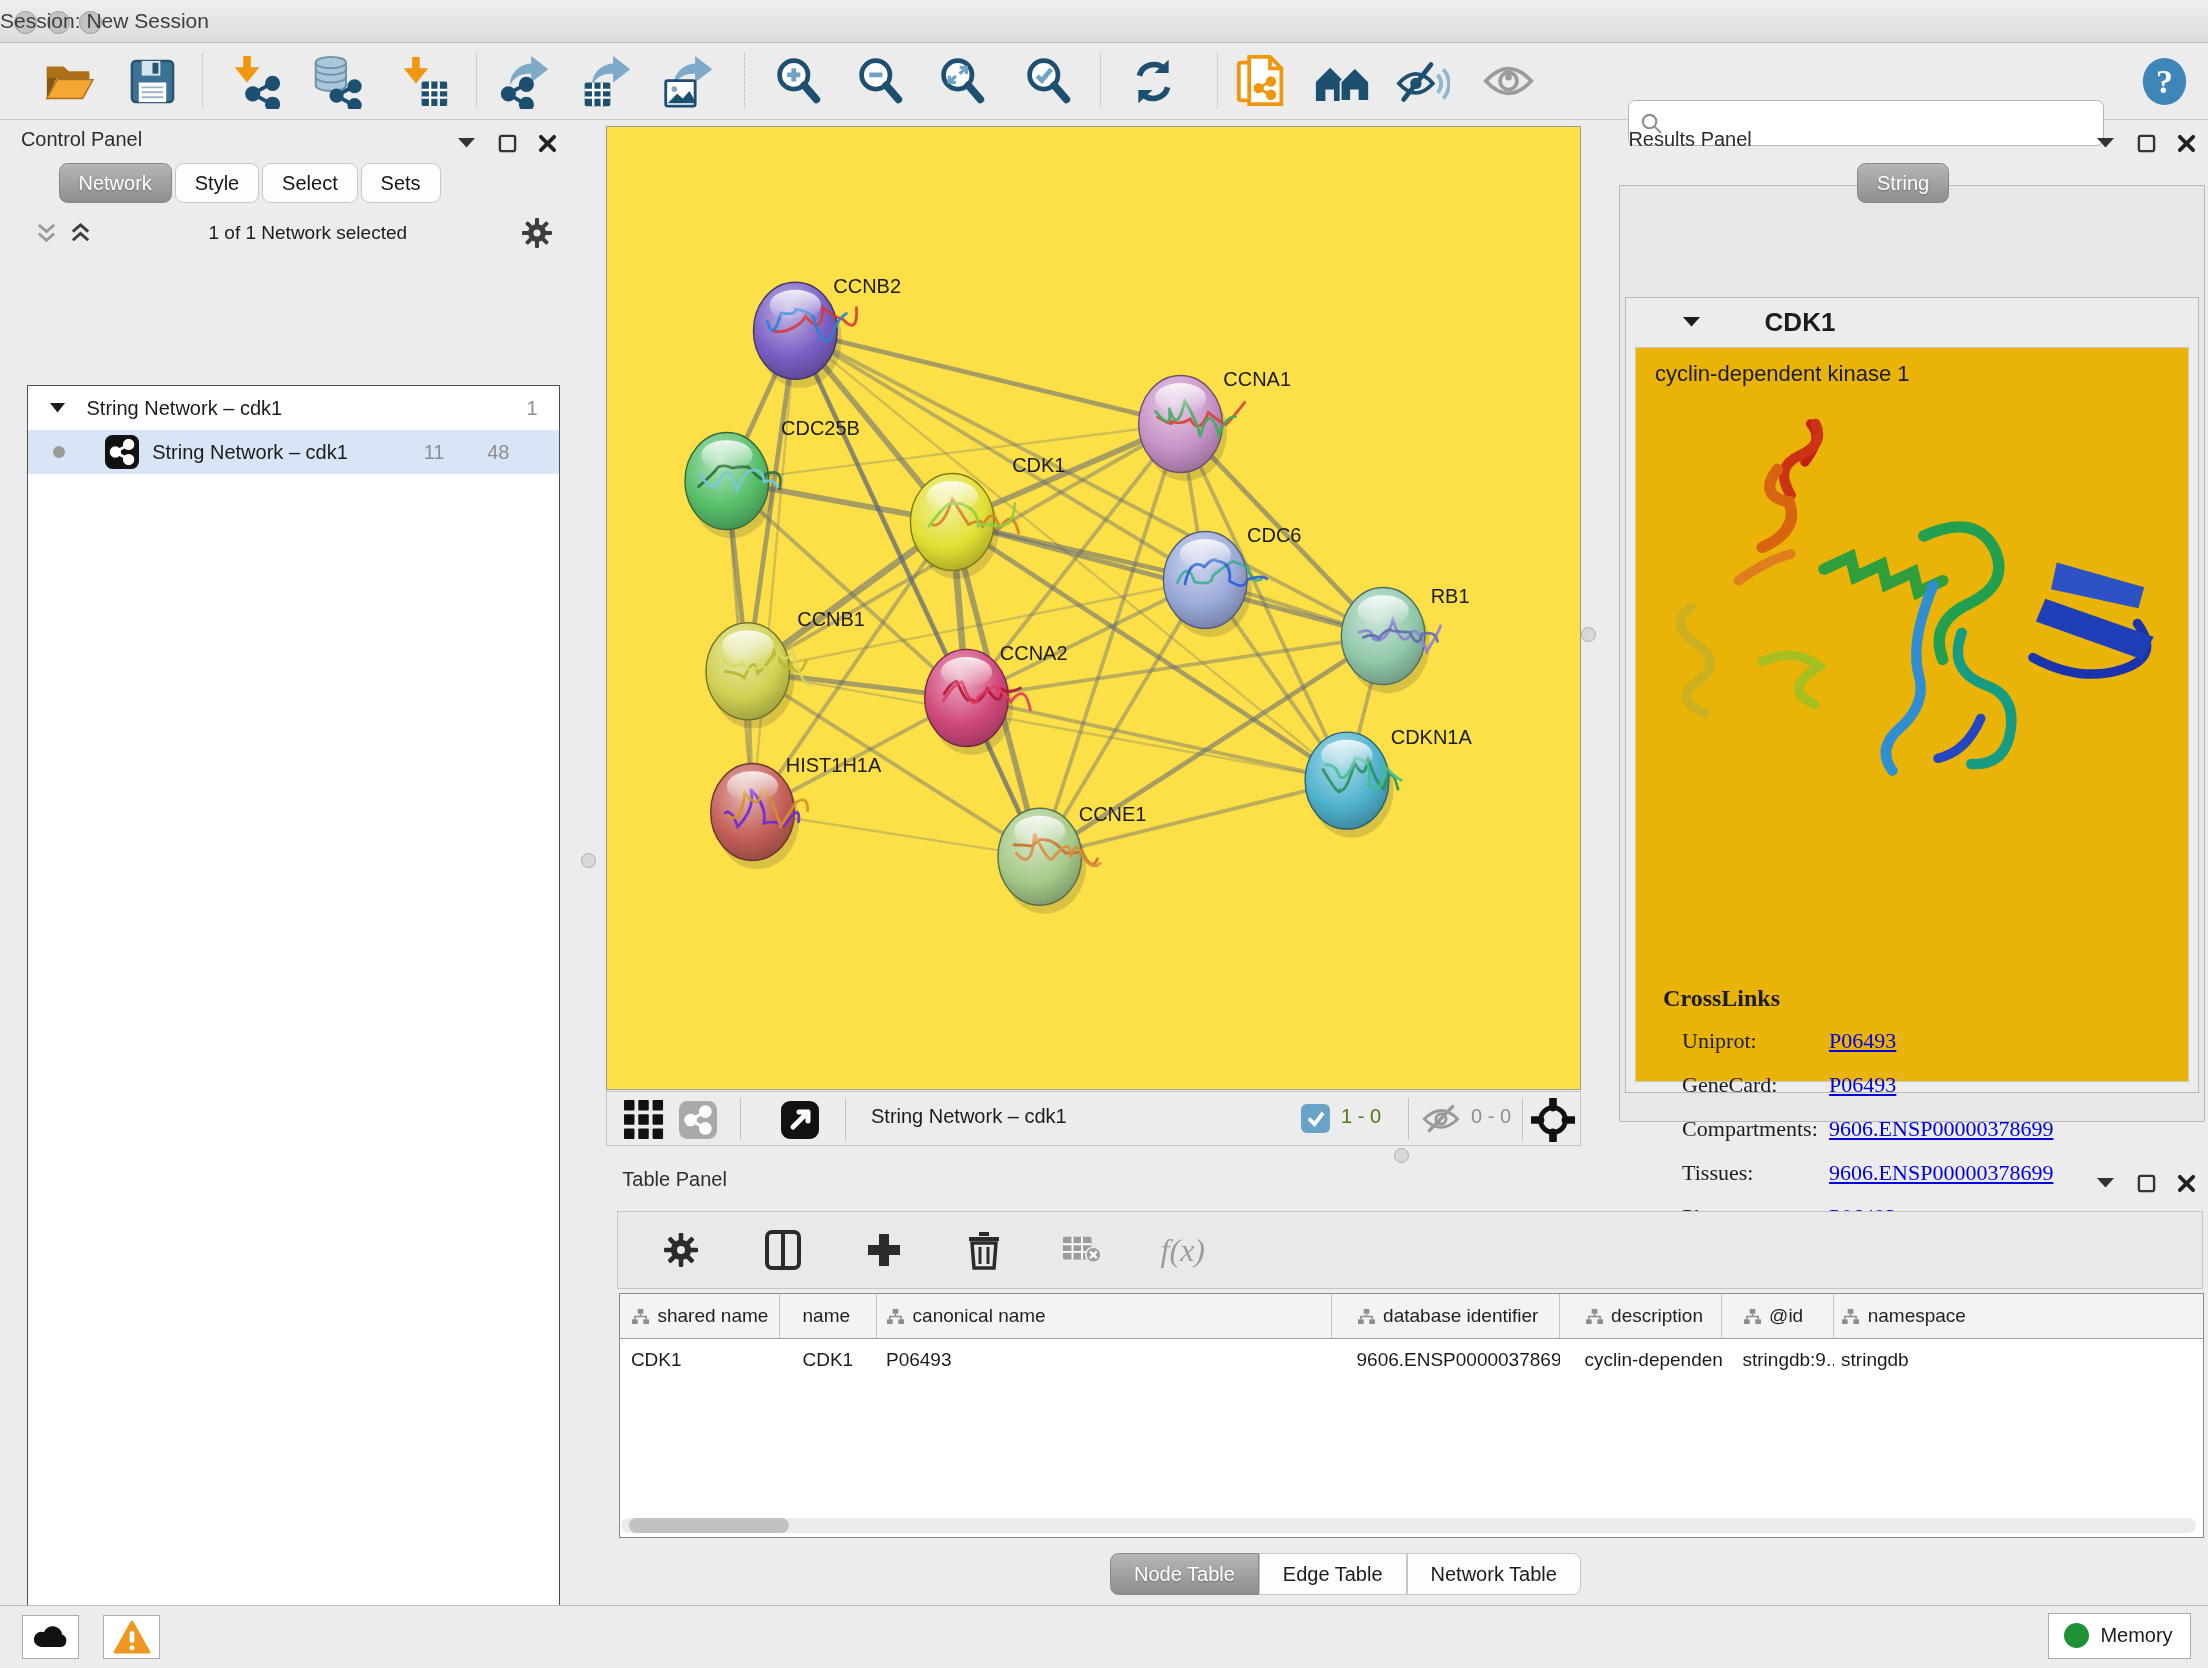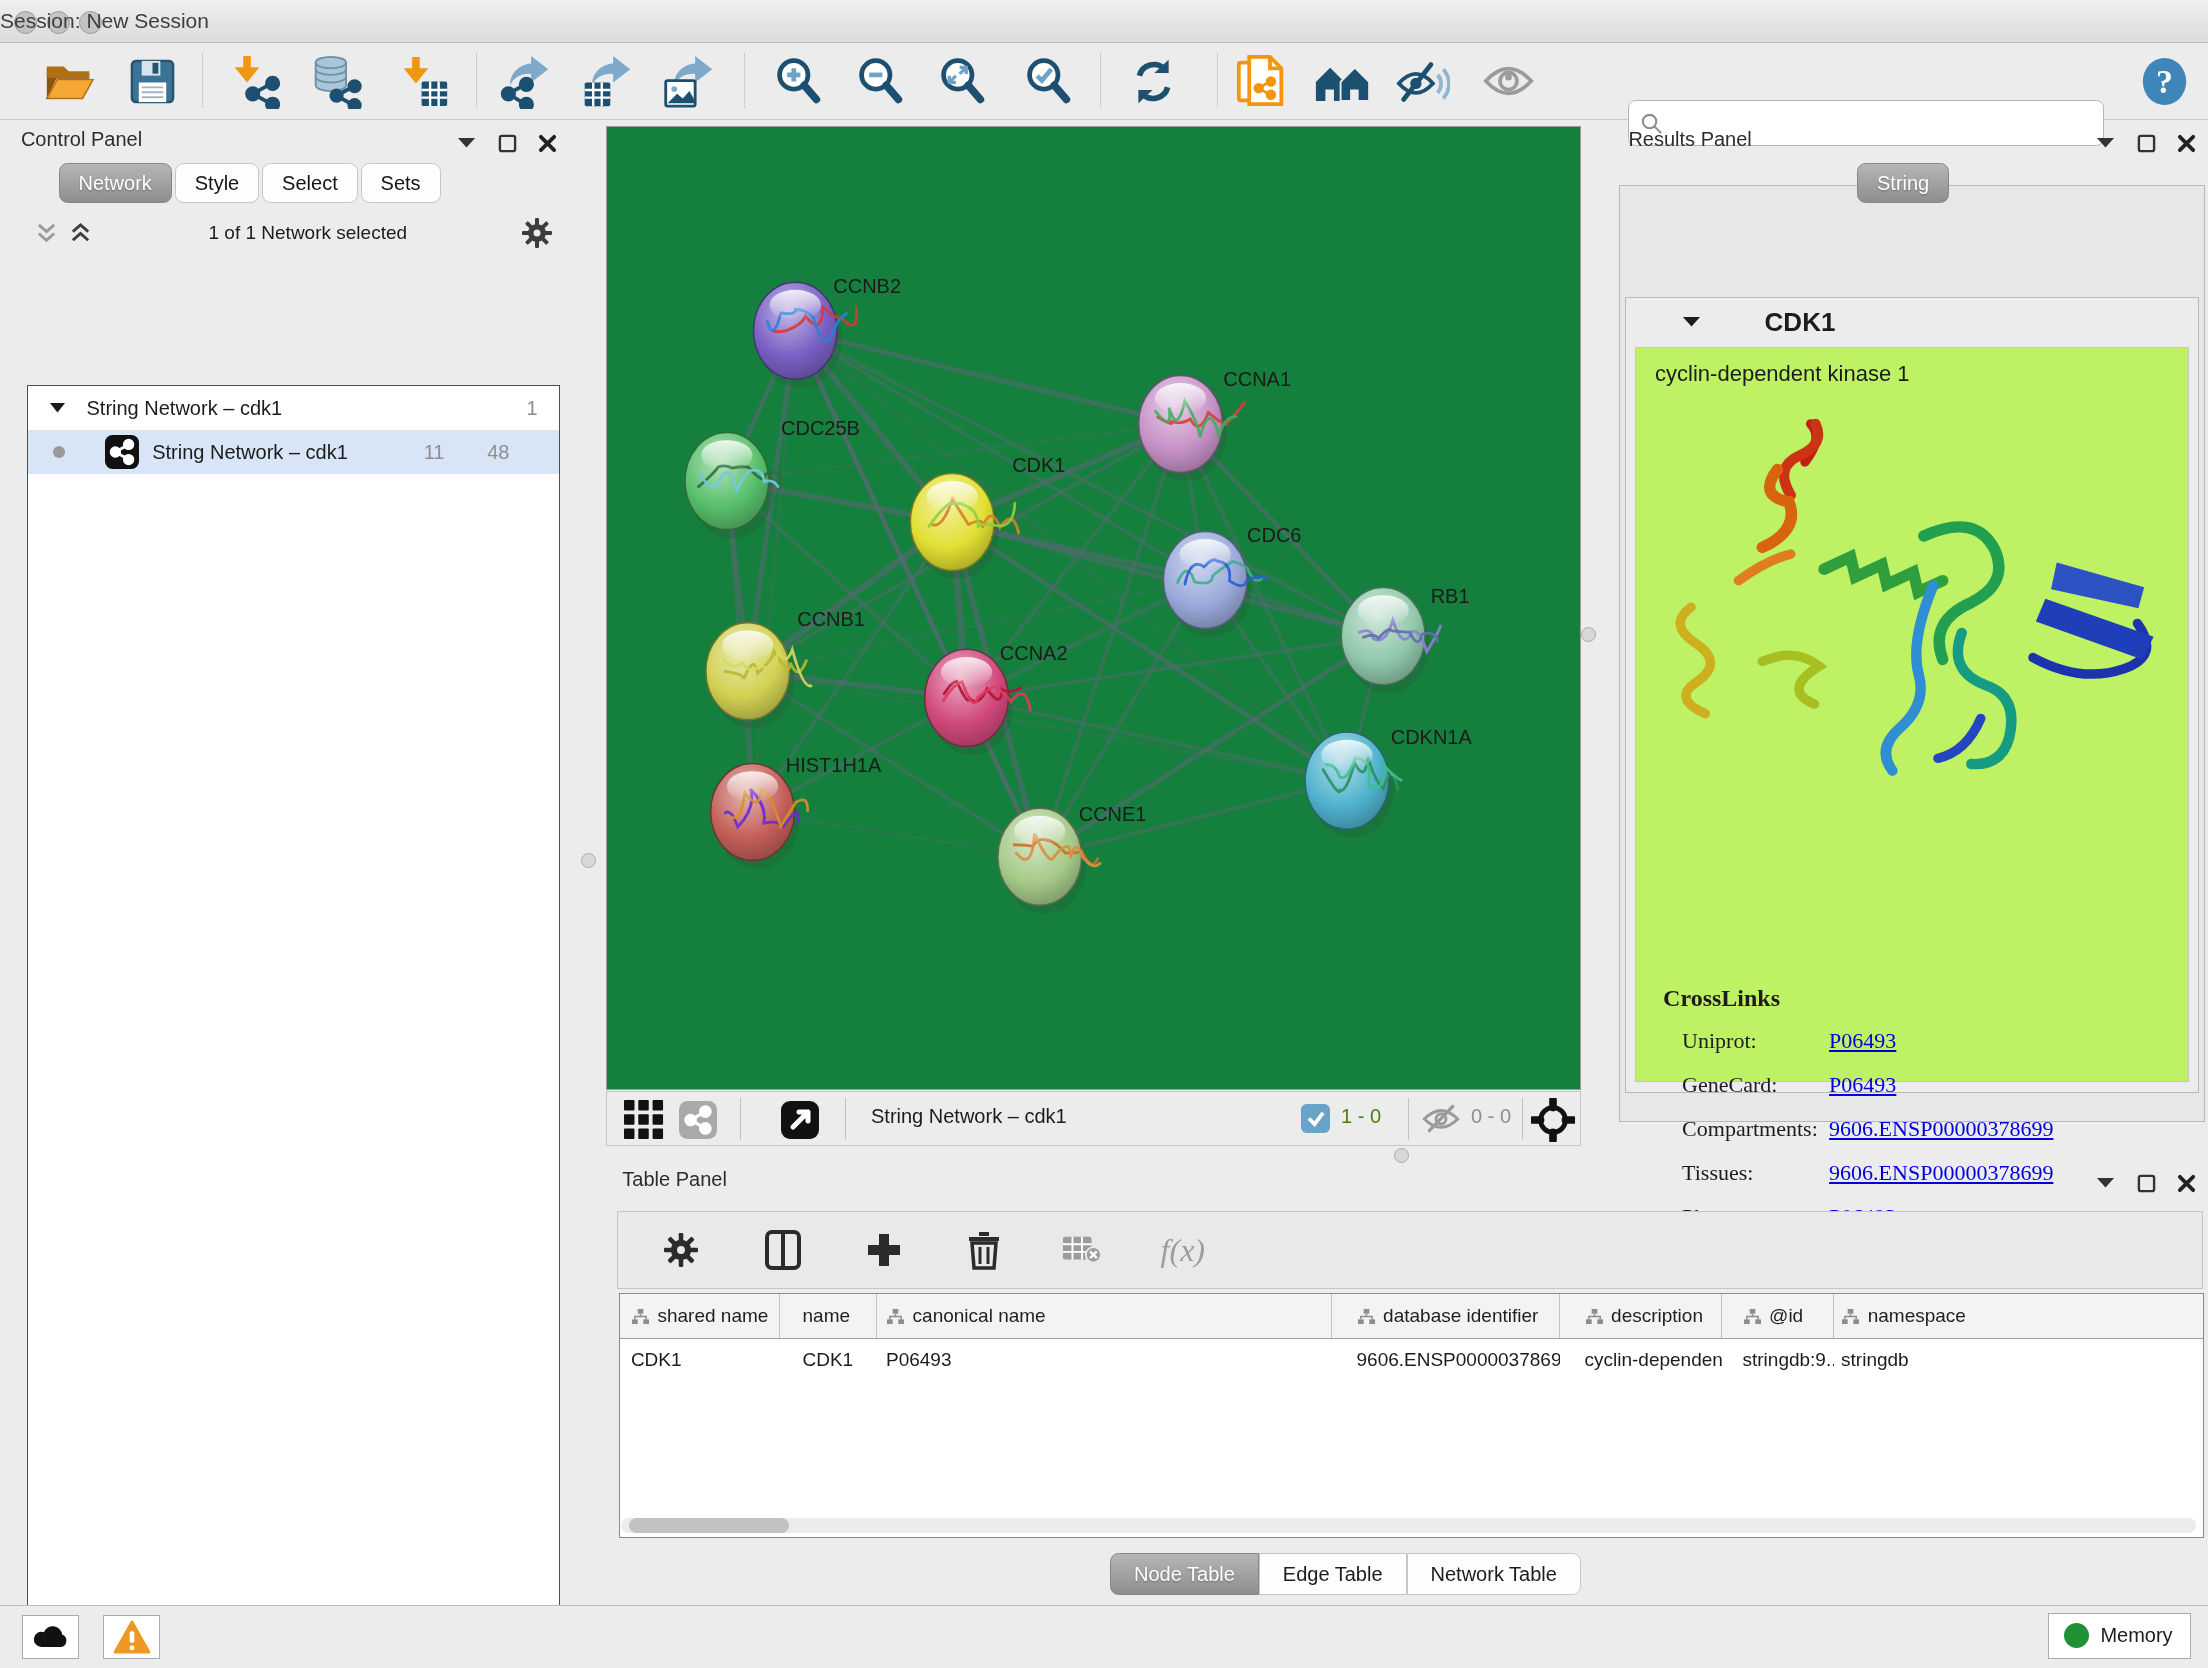--- a/index.html
+++ b/index.html
@@ -293,21 +293,21 @@
             <circle cx="25" cy="26" r="4.5"></circle>
         </g>
       </svg>
       <span style="margin-left:13.3px">String Network – cdk1</span>
       <span class="gray" style="position:absolute;right:114px">11</span>
       <span class="gray" style="position:absolute;right:49px">48</span>
     </div>
   </div>
 </div>
 
-<div style="position:absolute;left:606px;top:126px;width:975px;height:964px;background:#15803d;border:1px solid #9c9c9c;box-sizing:border-box">
+<div style="position:absolute;left:606px;top:126px;width:975px;height:964px;background:#fde047;border:1px solid #9c9c9c;box-sizing:border-box">
   <svg id="net-svg" width="973" height="963" viewBox="0 0 1023 1012">
       <defs>
         <linearGradient id="gloss" x1="0" y1="0" x2="0" y2="1">
           <stop offset="0%" stop-color="#ffffff" stop-opacity="0.85"></stop>
           <stop offset="100%" stop-color="#ffffff" stop-opacity="0"></stop>
         </linearGradient>
         <radialGradient id="ng0" cx="0.42" cy="0.3" r="0.85">
           <stop offset="0%" stop-color="#c3b7e4"></stop>
           <stop offset="55%" stop-color="#7a5fc4"></stop>
           <stop offset="100%" stop-color="#4f3e7f"></stop>
@@ -556,21 +556,21 @@
   </div>
   <div class="rbox" style="left:1.9px;top:59px;width:586px;height:937px;background:#e7e7e7"></div>
   <div class="tab sel" style="position:absolute;left:240px;top:37px;z-index:2">String</div>
   <div class="rbox" style="left:7.6px;top:171px;width:574px;height:796px;background:#ececec">
     <div style="position:absolute;left:0;top:0;width:100%;height:48px;display:flex;align-items:center">
       <svg width="21" height="13.3" style="margin-left:55px" viewBox="0 0 22 14">
         <path d="M2 2h18l-9 10z" fill="#1c1c1c"></path>
         </svg>
       <span style="margin-left:63px;font-size:26px;font-weight:bold">CDK1</span>
     </div>
-    <div style="position:absolute;left:9.5px;top:49px;width:554px;height:735px;border:1px solid #c6c6c6;background:#bef264;box-sizing:border-box">
+    <div style="position:absolute;left:9.5px;top:49px;width:554px;height:735px;border:1px solid #c6c6c6;background:#eab308;box-sizing:border-box">
       <div style="position:absolute;left:19px;top:13.3px;font-size:22px">cyclin-dependent kinase 1</div>
 
       <svg width="525" height="399" viewBox="0 0 550 420" style="position:absolute;left:11.4px;top:55px">
         <g fill="none" stroke-linecap="round">
           <path d="M165 62q20-26 6-40" stroke="#c21f14" stroke-width="10"></path>
           <path d="M150 97q-18-30 10-42q26-12 16-33" stroke="#cc3214" stroke-width="11"></path>
           <path d="M120 152q40-18 28-48q-33-6-12-34" stroke="#d96410" stroke-width="12"></path>
           <path d="M95 187q30-22 55-28" stroke="#e07d1f" stroke-width="10"></path>
           <path d="M45 215q-25 18 5 38q30 20 2 40q-28 18 8 34" stroke="#cdb01f" stroke-width="10"></path>
           <path d="M120 272q35-15 60 5q-40 25-5 40" stroke="#a8bf22" stroke-width="10"></path>

